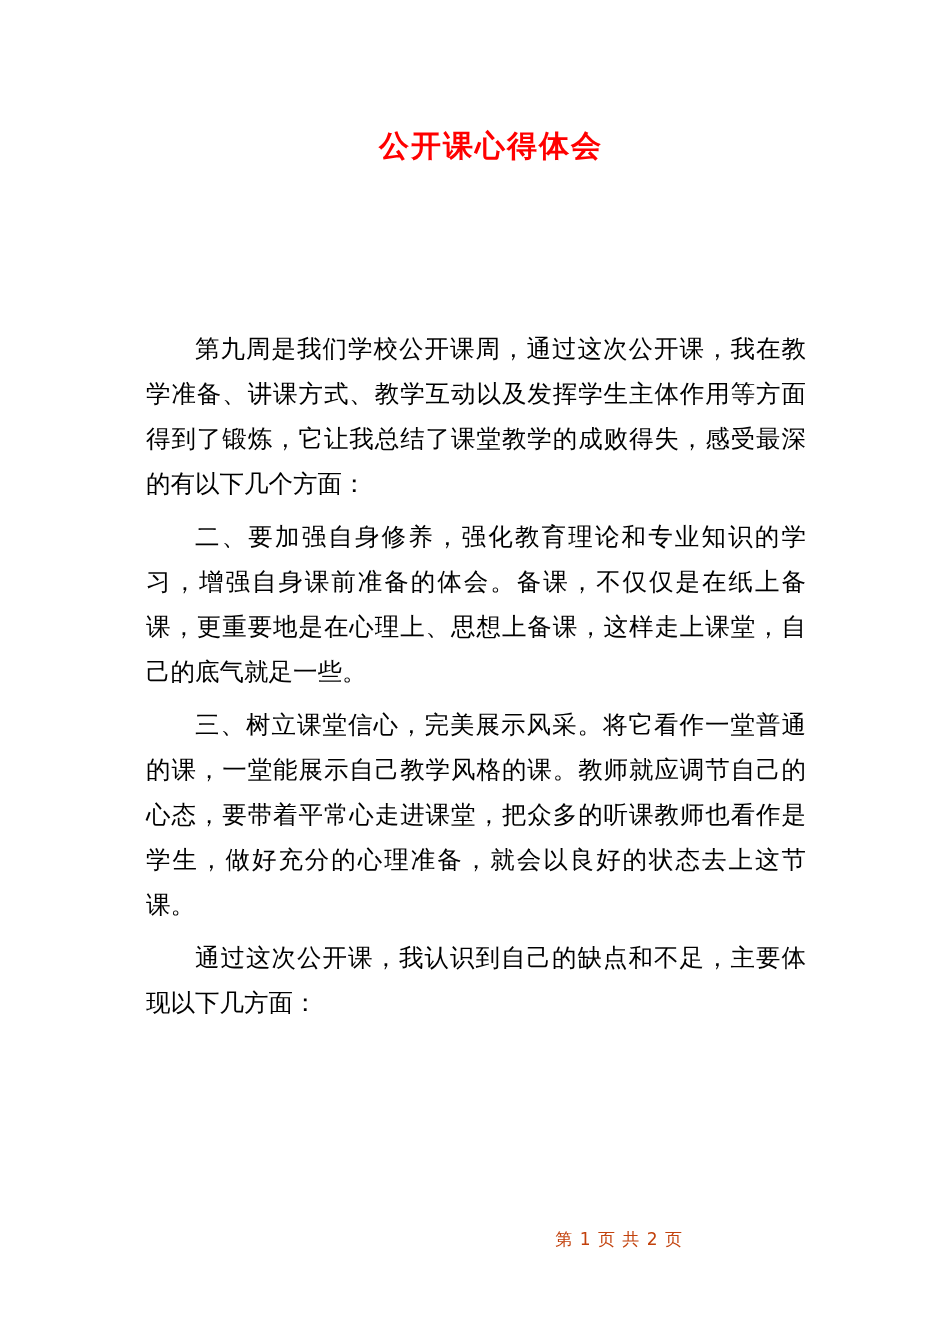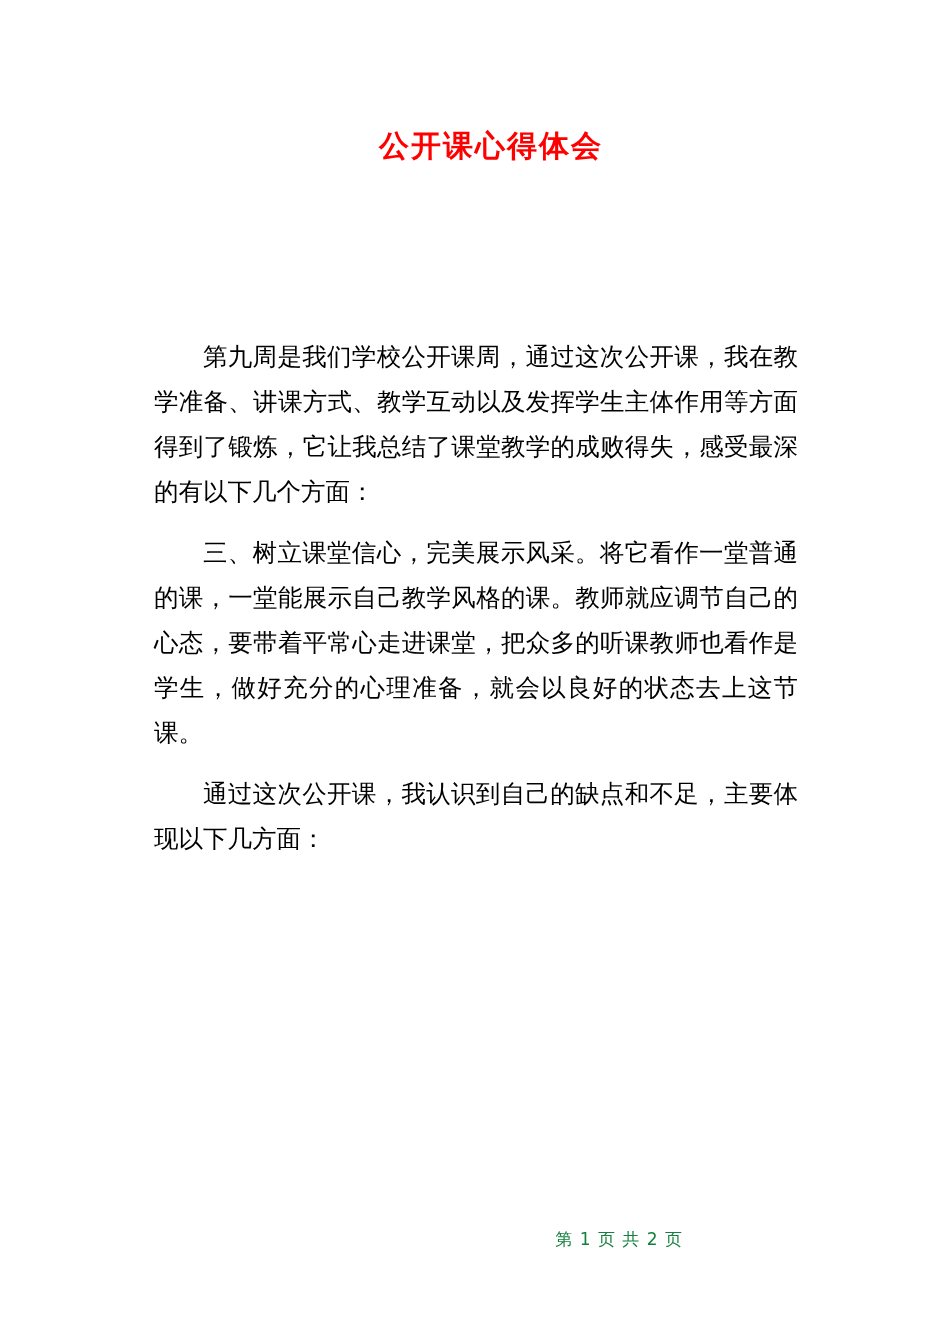--- a/index.html
+++ b/index.html
@@ -35,47 +35,48 @@
     left: 138px;
     width: 676px;
     font-size: 24.5px;
     line-height: 45px;
     color: #000000;
     text-align: justify;
     text-justify: inter-ideograph;
     font-family: "DejaVu Sans", sans-serif;
   }
   .body-text p {
-    margin: 16px;
+    margin: 8px;
     text-indent: 2em;
     text-align: justify;
   }
   .footer {
     position: absolute;
     left: 0;
     top: 1228px;
     width: 774px;
     text-align: right;
     padding-right: 91px;
     box-sizing: border-box;
     font-size: 17px;
-    color: #15803d;
+    color: #c2410c;
     font-family: "DejaVu Sans", sans-serif;
     letter-spacing: 1px;
   }
 </style>
 </head>
 <body>
 
 <div class="page">
 
   <div class="doc-title">公开课心得体会</div>
 
   <div class="body-text">
     <p>第九周是我们学校公开课周，通过这次公开课，我在教学准备、讲课方式、教学互动以及发挥学生主体作用等方面得到了锻炼，它让我总结了课堂教学的成败得失，感受最深的有以下几个方面：</p>
+    <p>二、要加强自身修养，强化教育理论和专业知识的学习，增强自身课前准备的体会。备课，不仅仅是在纸上备课，更重要地是在心理上、思想上备课，这样走上课堂，自己的底气就足一些。</p>
     <p>三、树立课堂信心，完美展示风采。将它看作一堂普通的课，一堂能展示自己教学风格的课。教师就应调节自己的心态，要带着平常心走进课堂，把众多的听课教师也看作是学生，做好充分的心理准备，就会以良好的状态去上这节课。</p>
     <p>通过这次公开课，我认识到自己的缺点和不足，主要体现以下几方面：</p>
 
   </div>
 
   <div class="footer">第 1 页 共 2 页</div>
 
 </div>
 
 </body></html>

